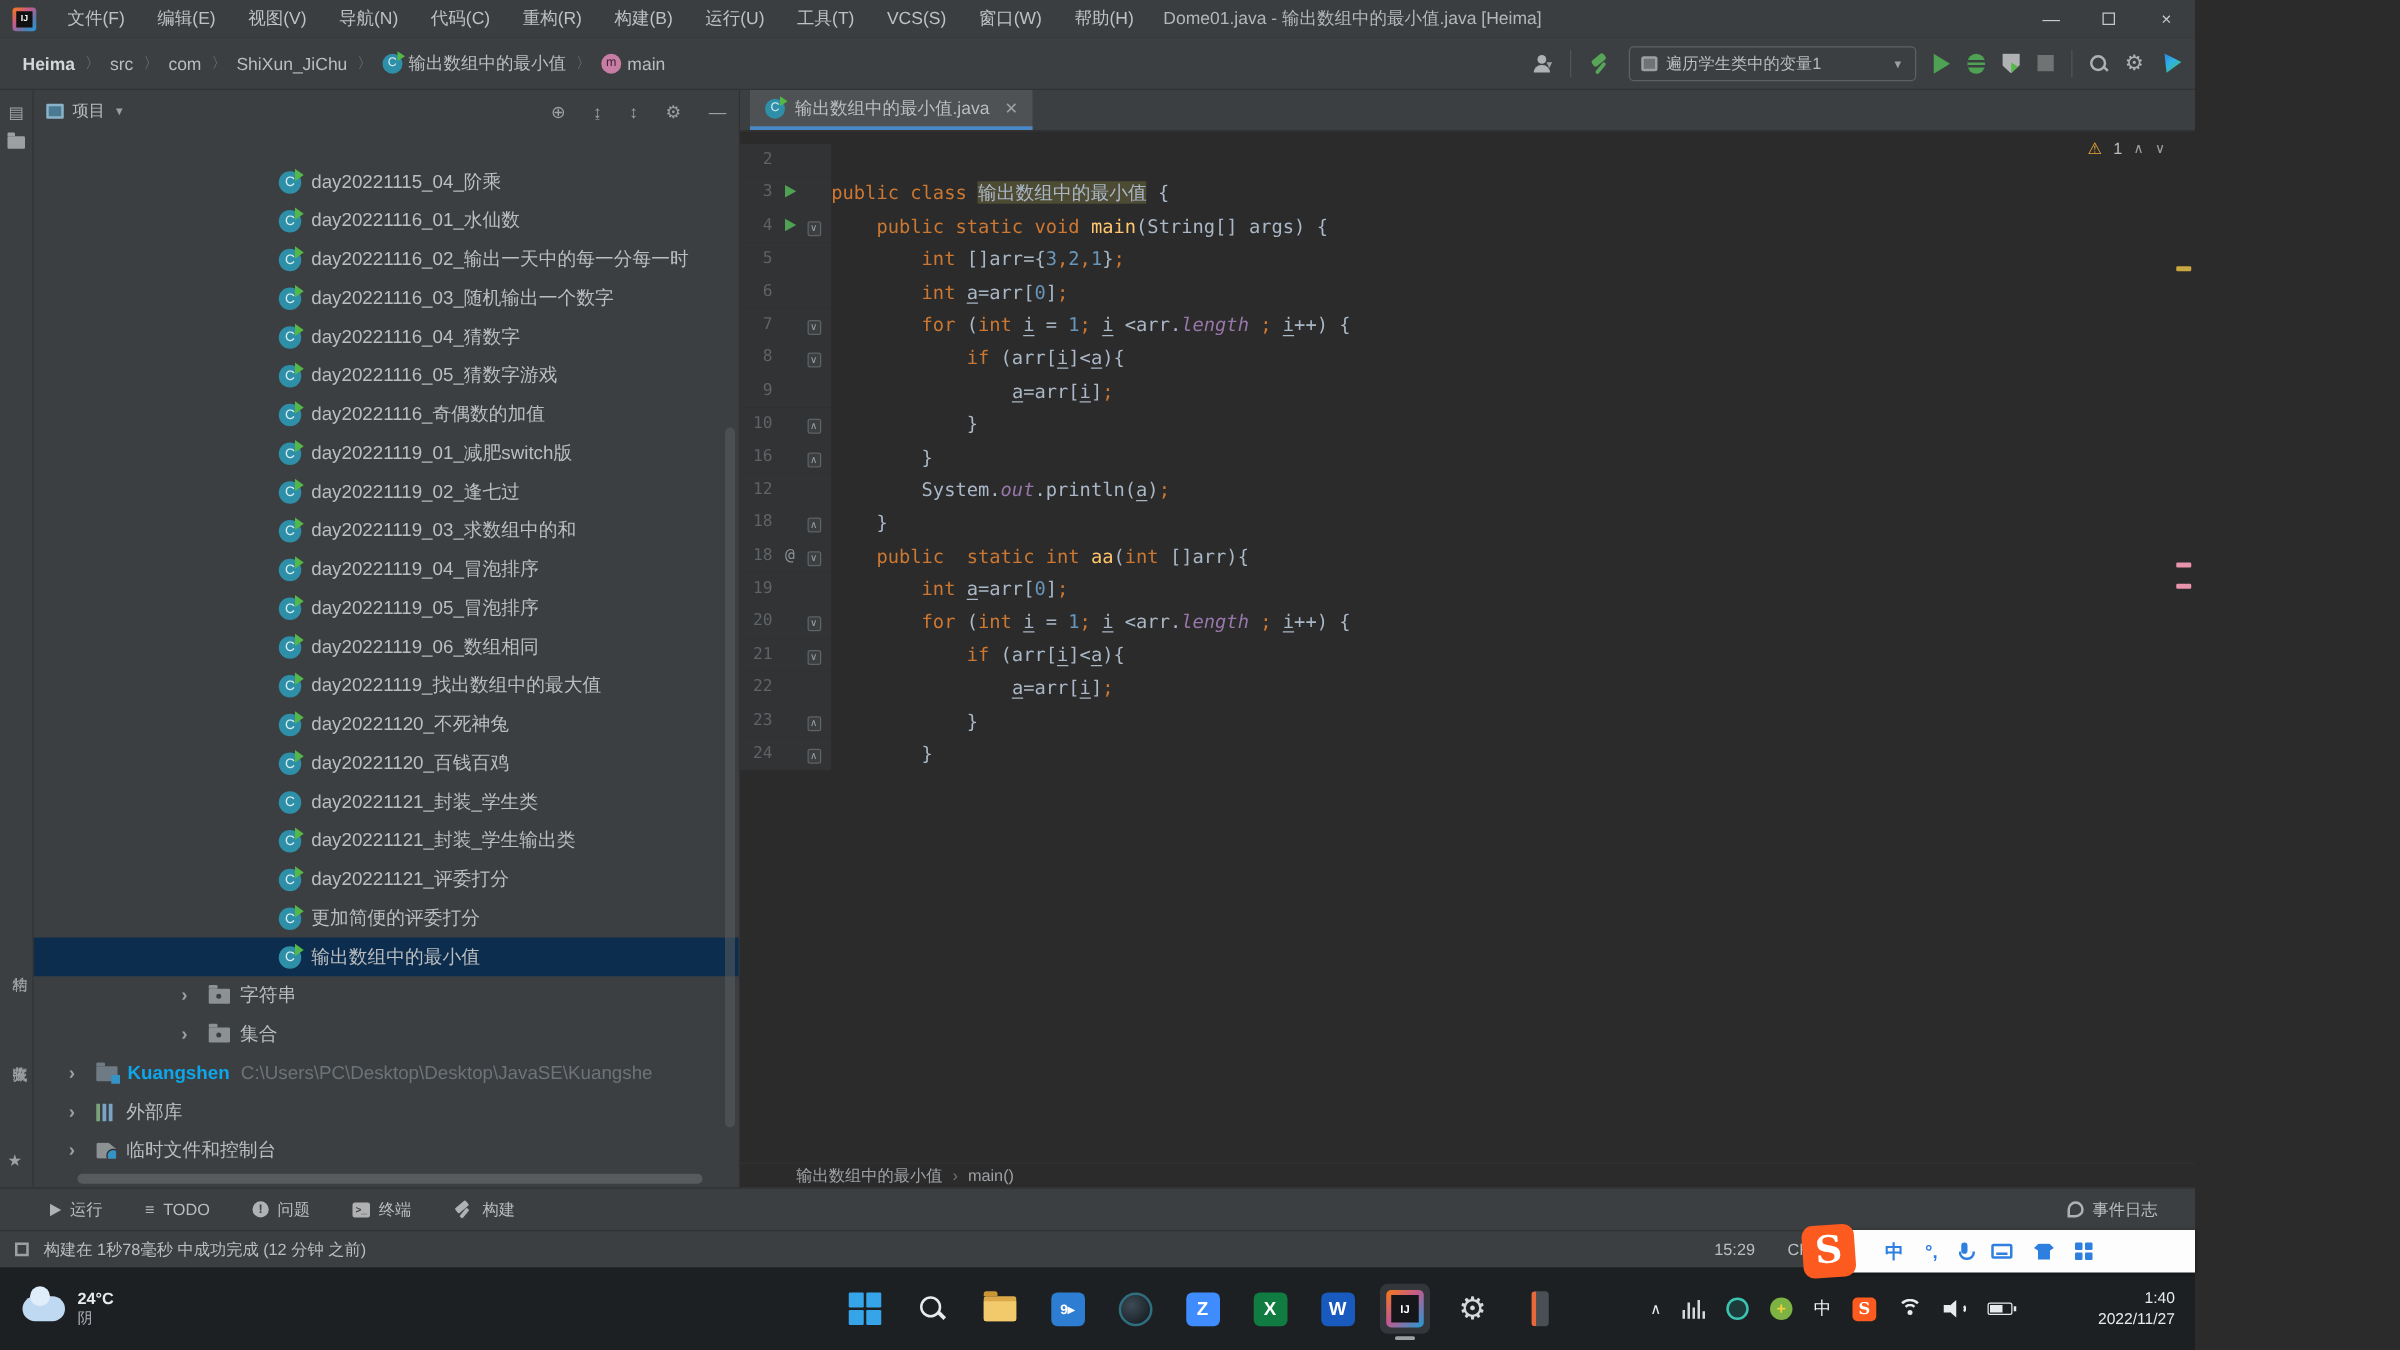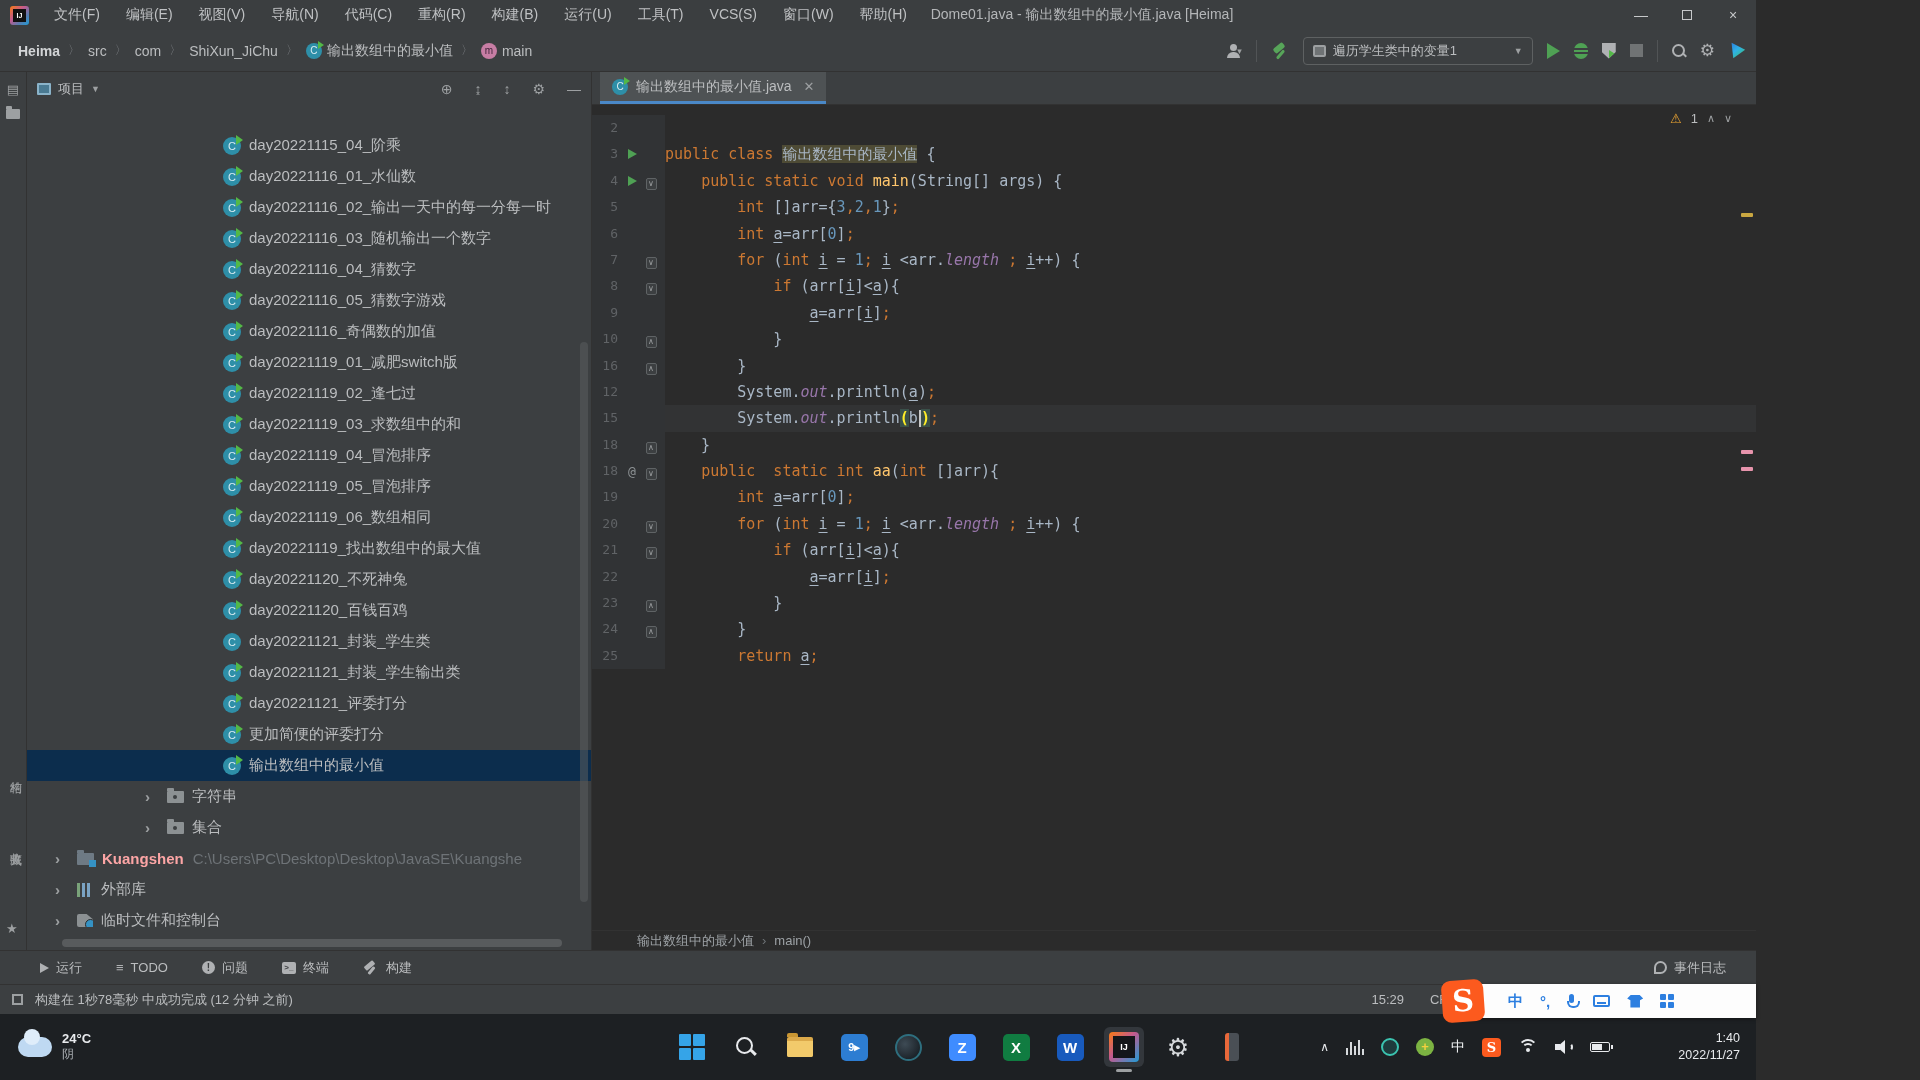--- a/index.html
+++ b/index.html
@@ -94,21 +94,21 @@
   .tr-folder:before { content:""; position:absolute; top:-3px; left:0; width:7px; height:3px; background:#8C9193; border-radius:1px 1px 0 0; }
   .tr-folder.pkg:after { content:""; position:absolute; left:6px; top:4px; width:4px; height:4px; border-radius:50%; background:#3C3F41; }
   .tr-folder.root { background:#6E7A84; }
   .tr-folder.root:before { background:#6E7A84; }
   .tr-folder.root:after { content:""; position:absolute; right:-2px; bottom:-2px; width:7px; height:7px; background:#3592C4; }
   .tr-lib { width:16px; height:14px; display:flex; gap:2px; margin-right:8px; flex:none; }
   .tr-lib i { width:3px; height:14px; background:#7aa37a; } .tr-lib i+i { background:#7aa3c4; }
   .tr-scratch { width:16px; height:13px; background:#8C9193; border-radius:2px; position:relative; margin-right:8px; flex:none;
     clip-path:polygon(0 0,60% 0,100% 40%,100% 100%,0 100%); }
   .tr-scratch:after { content:""; position:absolute; right:-3px; bottom:-3px; width:9px; height:9px; border-radius:50%; background:#3592C4; border:1px solid #2B2B2B; }
-  .tr-label b { color:#fca5a5; }
+  .tr-label b { color:#0ea5e9; }
   .tr-path { color:#6E7377; margin-left:9px; }
   .proj-vscroll { position:absolute; right:3px; top:270px; width:8px; height:560px; background:#5A5D5F; opacity:.55; border-radius:4px; }
   .proj-hscroll { position:absolute; left:35px; bottom:3px; height:8px; width:500px; background:#6B6E70; opacity:.6; border-radius:4px; }
 
   
   .editor { flex:1; display:flex; flex-direction:column; background:#2B2B2B; min-width:0; }
   .tabbar { height:33px; background:#3C3F41; display:flex; align-items:flex-end; padding-left:8px; border-bottom:1px solid #323232; }
   .tab { height:32px; background:#4E5254; display:flex; align-items:center; gap:8px; padding:0 12px;
     border-bottom:3px solid #4A88C7; color:#BBBDBF; font-size:14px; }
   .tab .close { color:#9DA0A2; font-size:13px; margin-left:4px; }
@@ -540,28 +540,20 @@
               <div class="codetext"><span class="t-def">        }</span></div>
             </div>
             <div class="code-line">
               <div class="gutter">
                 <span class="lnum">12</span>
                 <span class="slot1"></span>
                 <span class="slot2"></span>
               </div>
               <div class="codetext"><span class="t-def">        System.</span><span class="t-fld">out</span><span class="t-def">.println(</span><span class="t-varU">a</span><span class="t-def">)</span><span class="t-pun">;</span></div>
             </div>
-            <div class="code-line current">
-              <div class="gutter">
-                <span class="lnum">15</span>
-                <span class="slot1"></span>
-                <span class="slot2"></span>
-              </div>
-              <div class="codetext"><span class="t-def">        System.</span><span class="t-fld">out</span><span class="t-def">.println</span><span class="t-pm">(</span><span class="t-def">b</span><span class="t-cur"></span><span class="t-pm">)</span><span class="t-pun">;</span></div>
-            </div>
             <div class="code-line">
               <div class="gutter">
                 <span class="lnum">18</span>
                 <span class="slot1"></span>
                 <span class="slot2"><span class="g-fold">∧</span></span>
               </div>
               <div class="codetext"><span class="t-def">    }</span></div>
             </div>
             <div class="code-line">
               <div class="gutter">
@@ -611,28 +603,20 @@
               </div>
               <div class="codetext"><span class="t-def">            }</span></div>
             </div>
             <div class="code-line">
               <div class="gutter">
                 <span class="lnum">24</span>
                 <span class="slot1"></span>
                 <span class="slot2"><span class="g-fold">∧</span></span>
               </div>
               <div class="codetext"><span class="t-def">        }</span></div>
-            </div>
-            <div class="code-line">
-              <div class="gutter">
-                <span class="lnum">25</span>
-                <span class="slot1"></span>
-                <span class="slot2"></span>
-              </div>
-              <div class="codetext"><span class="t-def">        </span><span class="t-kw">return </span><span class="t-varU">a</span><span class="t-pun">;</span></div>
             </div>
           </div>
         <div class="stripe-mark" style="top:108px;background:#C9A741"></div>
         <div class="stripe-mark" style="top:345px;background:#E794AC"></div>
         <div class="stripe-mark" style="top:362px;background:#E794AC"></div>
       </div>
       <div class="crumbs2">
         <span>输出数组中的最小值</span>
         <span style="color:#6E7377">›</span>
         <span>main()</span>

